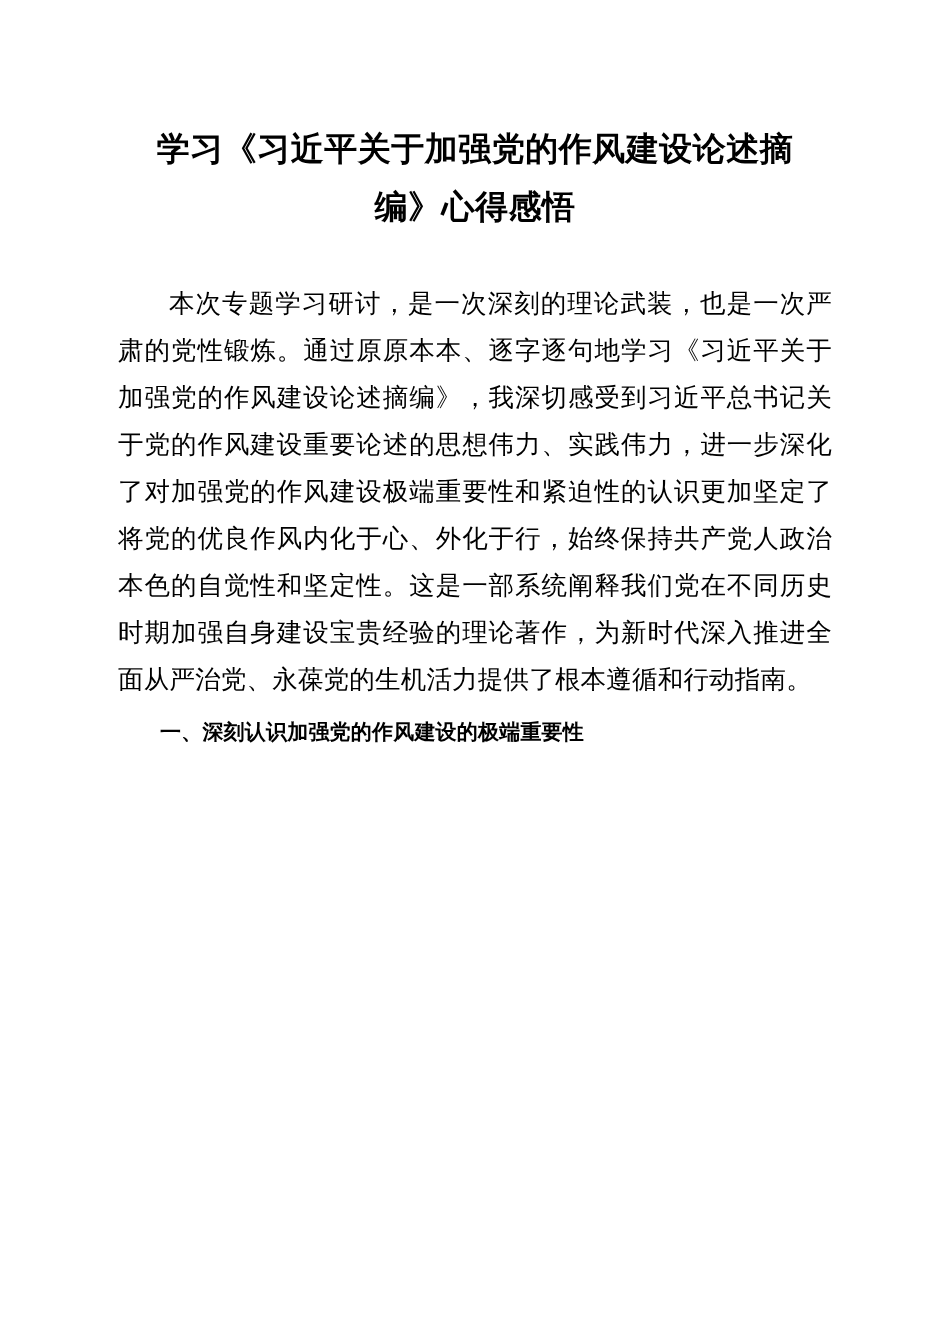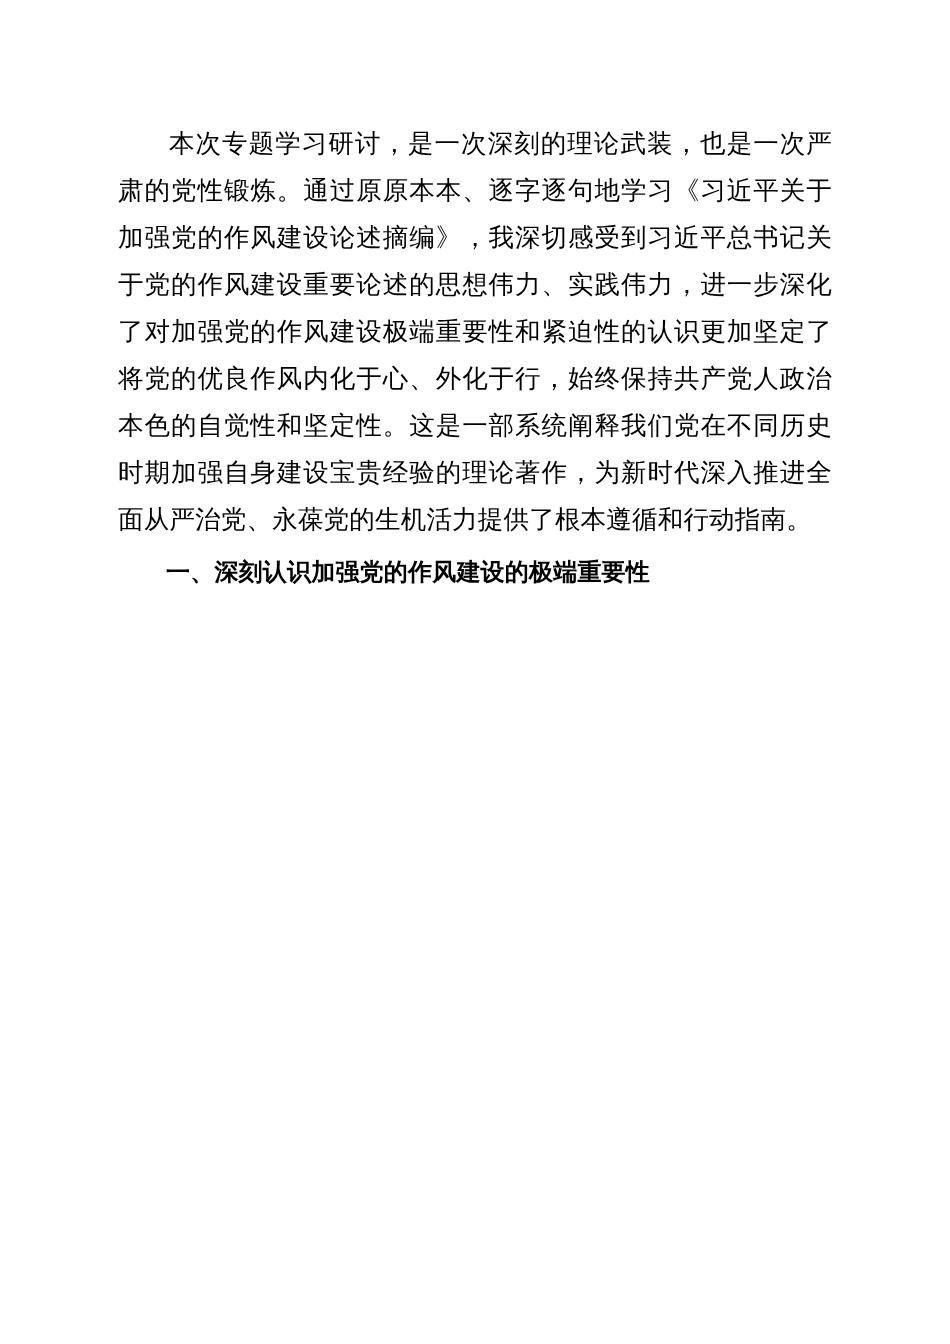--- a/index.html
+++ b/index.html
@@ -36,29 +36,30 @@
     line-height: 47px;
     text-align: justify;
     text-justify: inter-ideograph;
     margin: 0 0 2px 0;
     text-indent: 2em;
     letter-spacing: 0.2px;
   }
   .heading {
     font-family: "DejaVu Sans", "Liberation Sans", sans-serif;
     font-weight: bold;
-    font-size: 24px;
+    font-size: 21px;
     line-height: 47px;
     margin: 6px 0 2px 0;
     text-indent: 2em;
     letter-spacing: 0.2px;
   }
 </style>
 </head>
 <body>
 
 <div class="page">
+  <h1 class="doc-title">学习《习近平关于加强党的作风建设论述摘编》心得感悟</h1>
 
   <p class="para">本次专题学习研讨，是一次深刻的理论武装，也是一次严肃的党性锻炼。通过原原本本、逐字逐句地学习《习近平关于加强党的作风建设论述摘编》，我深切感受到习近平总书记关于党的作风建设重要论述的思想伟力、实践伟力，进一步深化了对加强党的作风建设极端重要性和紧迫性的认识更加坚定了将党的优良作风内化于心、外化于行，始终保持共产党人政治本色的自觉性和坚定性。这是一部系统阐释我们党在不同历史时期加强自身建设宝贵经验的理论著作，为新时代深入推进全面从严治党、永葆党的生机活力提供了根本遵循和行动指南。</p>
 
   <p class="heading">一、深刻认识加强党的作风建设的极端重要性</p>
 
 </div>
 
 </body></html>

